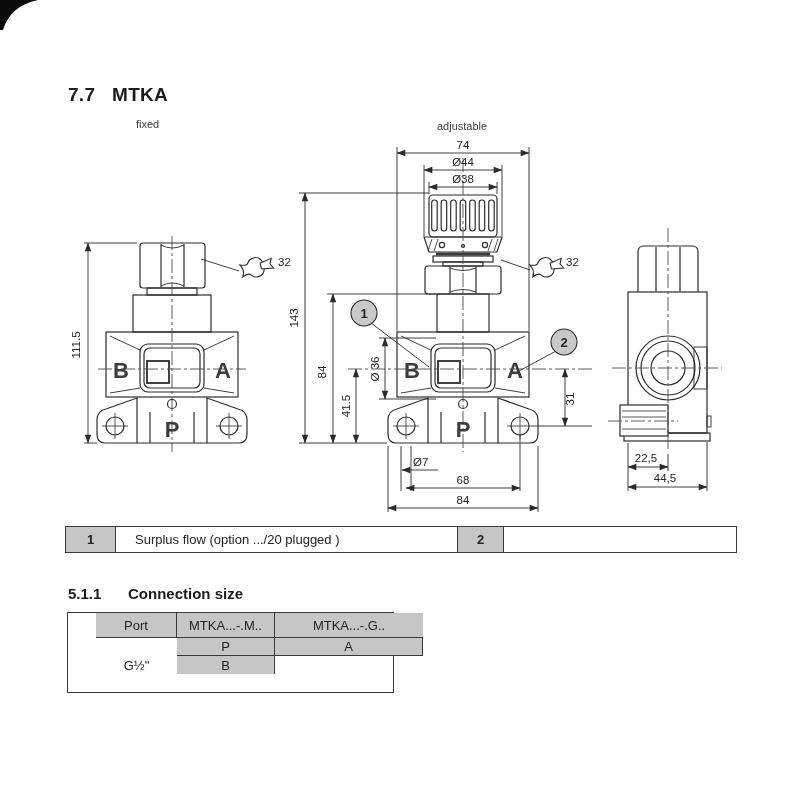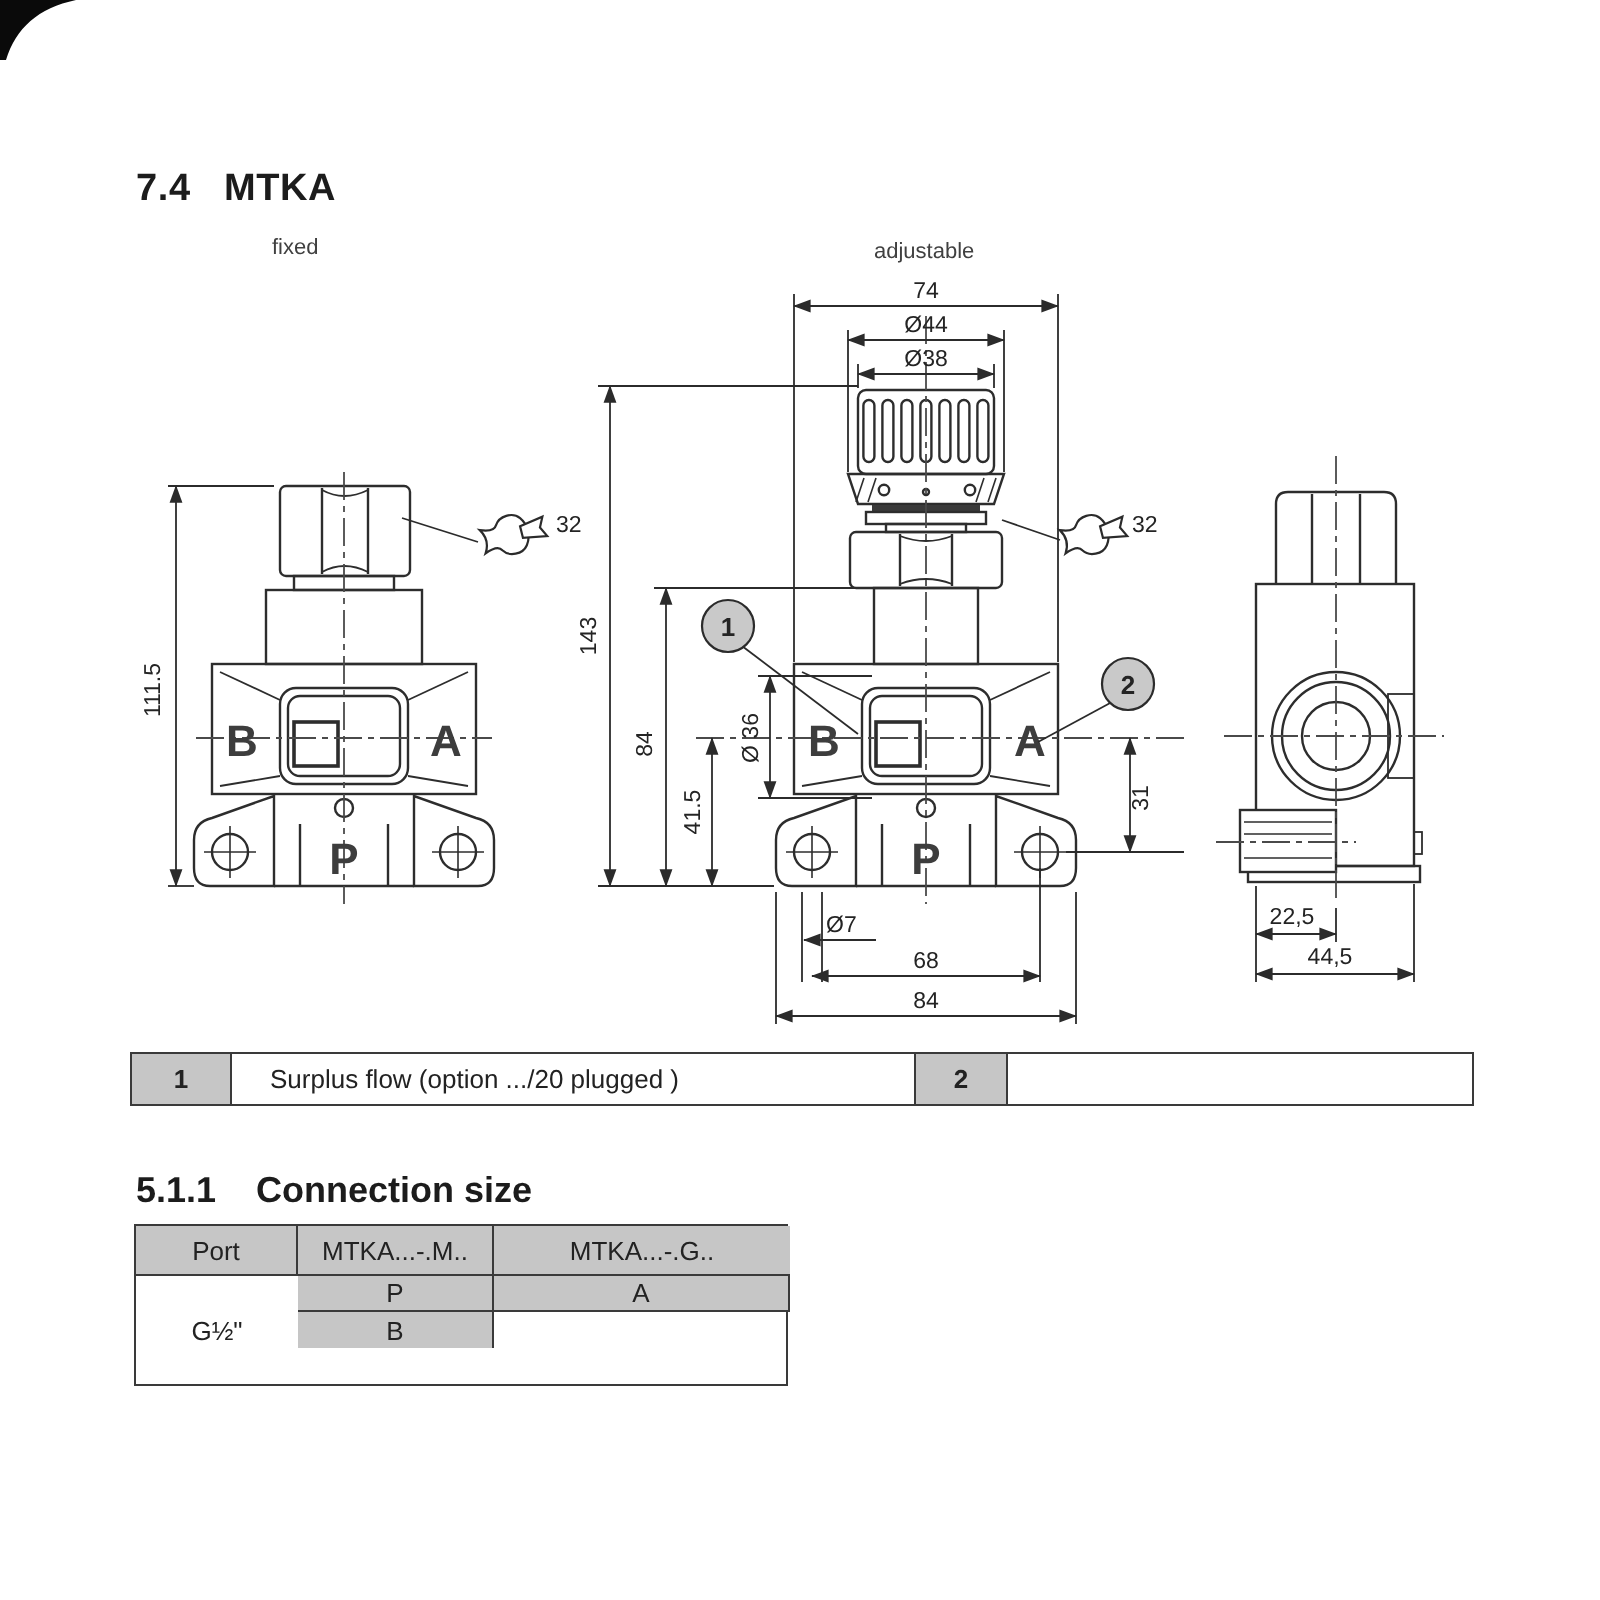--- a/index.html
+++ b/index.html
@@ -6,51 +6,51 @@
   body{width:800px;height:800px;position:relative;background:#ffffff;
        font-family:"Liberation Sans", sans-serif;color:#222;overflow:hidden;}
   .abs{position:absolute;}
   
   .title{top:84px;font-size:19px;font-weight:600;color:#1c1c1c;letter-spacing:.3px;}
   .t-num{left:68px;}
   .t-name{left:112px;}
   .view-label{font-size:11px;color:#404040;}
   .lbl-fixed{left:136px;top:118px;}
   .lbl-adj{left:437px;top:120px;}
-  .subheading{top:585px;font-size:18px;font-weight:700;color:#1c1c1c;}
+  .subheading{top:585px;font-size:15px;font-weight:700;color:#1c1c1c;}
   .s-num{left:68px;}
   .s-name{left:128px;}
   
   .legend{left:65px;top:526px;width:672px;height:27px;display:flex;
           border:1.4px solid #3a3a3a;box-sizing:border-box;font-size:13px;}
   .legend .cell{border-right:1.3px solid #3a3a3a;display:flex;align-items:center;box-sizing:border-box;}
   .legend .key{width:50px;background:#c6c6c6;justify-content:center;font-weight:700;}
   .legend .key2{width:46px;}
   .legend .txt{width:342px;padding-left:19px;}
   .legend .txt2{flex:1;border-right:none;}
   
   .conn{left:67px;top:612px;width:327px;display:grid;
         grid-template-columns:81px 98px 148px;grid-template-rows:25px 18px 18px 18px;
-        border:1.5px solid #3a3a3a;box-sizing:border-box;font-size:13px;}
+        border:1.5px solid #3a3a3a;box-sizing:border-box;font-size:13px;padding-left:28px;}
   .conn .c{border-right:1.2px solid #3a3a3a;border-bottom:1.2px solid #3a3a3a;
            display:flex;align-items:center;justify-content:center;box-sizing:border-box;}
   .conn .hdr{background:#c6c6c6;}
   .conn .portcol{background:#c6c6c6;}
   .conn .lastcol{border-right:none;}
   .conn .merged{grid-row:2/5;border-bottom:none;}
   .conn .lastrow{border-bottom:none;}
   svg text{font-family:"Liberation Sans", sans-serif;fill:#242424;}
   .dim{font-size:11.5px;}
   .port{font-size:22px;font-weight:700;fill:#3d3d3d;}
   .co{font-size:13px;font-weight:700;}
 </style>
 </head>
 <body>
 
-<div class="abs title t-num">7.4</div>
+<div class="abs title t-num">7.7</div>
 <div class="abs title t-name">MTKA</div>
 <div class="abs view-label lbl-fixed">fixed</div>
 <div class="abs view-label lbl-adj">adjustable</div>
 
 <svg class="abs" style="left:0;top:0;" width="800" height="800" viewBox="0 0 800 800">
   <defs>
     <marker id="ae" viewBox="0 0 10 8" refX="9.3" refY="4" markerWidth="10.5" markerHeight="8.5" orient="auto-start-reverse">
       <path d="M0.5,0.6 L9.8,4 L0.5,7.4 Z" fill="#2b2b2b"></path>
     </marker>
   </defs>

